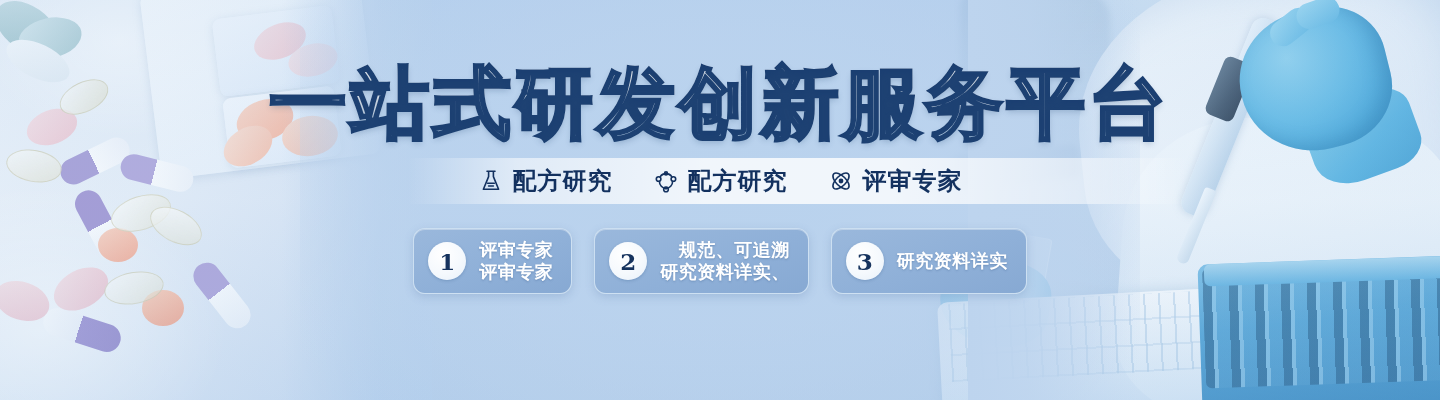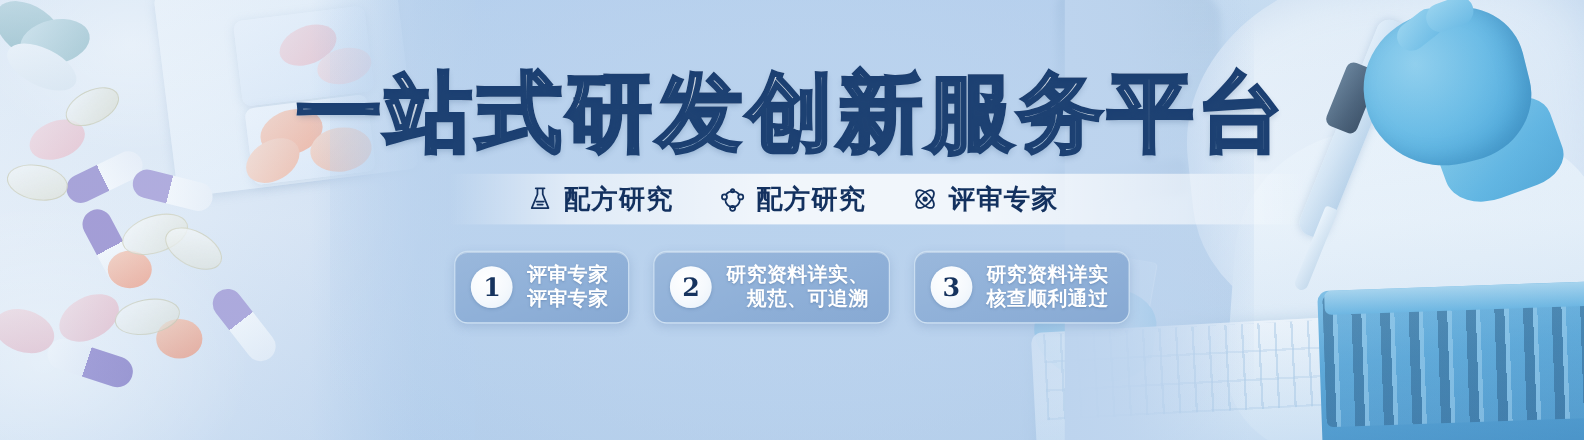--- a/index.html
+++ b/index.html
@@ -407,28 +407,27 @@
         <div class="badge">1</div>
         <div class="card-text">
           <span>评审专家</span>
           <span>评审专家</span>
         </div>
       </div>
 
       <div class="card">
         <div class="badge">2</div>
         <div class="card-text">
+          <span>规范、可追溯</span>
           <span>研究资料详实、</span>
-          <span>规范、可追溯</span>
         </div>
       </div>
 
       <div class="card">
         <div class="badge">3</div>
         <div class="card-text">
           <span>研究资料详实</span>
-          <span>核查顺利通过</span>
         </div>
       </div>
 
     </div>
   </div>
 </div>
 
 </body></html>

